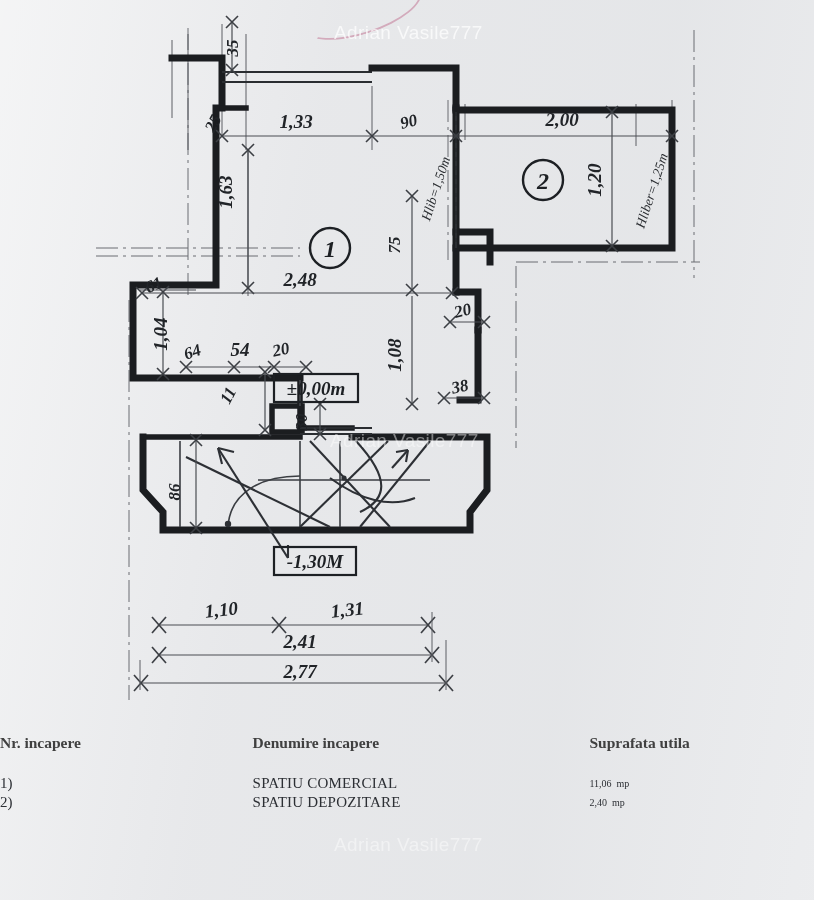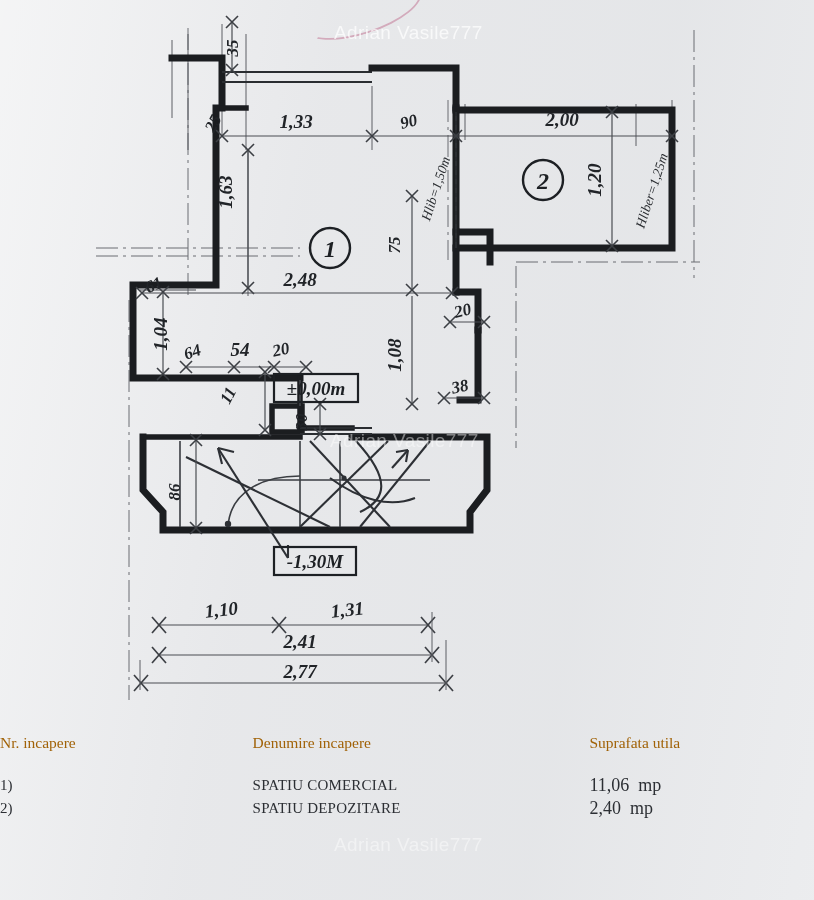--- a/index.html
+++ b/index.html
@@ -24,32 +24,32 @@
   .tbl-title{
     text-align:center;font-weight:bold;font-size:17px;letter-spacing:.6px;
     color:#2b2e33;margin:0;padding-top:18px;
     font-family:"Liberation Serif", serif;
   }
   .tbl{
     width:100%;border-collapse:collapse;margin-top:16px;
     font-size:15.5px;color:#2c2f34;
   }
   .tbl th{
-    font-weight:normal;text-align:left;padding:0 0 4px 0;color:#a16207;
+    font-weight:bold;text-align:left;padding:0 0 4px 0;color:#404040;
   }
   .tbl td{padding:1px 0;}
   .col-nr{width:180px;padding-left:36px;}
   .col-name{width:240px;}
   .col-area{width:160px;margin-top:17px;}
   .hdr-nr{padding-left:36px;}
   .hdr-name{padding-left:0;}
   .hdr-area{padding-left:0;}
   .row-nr{padding-left:56px;font-size:15px;}
   .row-name{font-size:15px;letter-spacing:.2px;}
-  .row-area{font-size:18px;}
+  .row-area{font-size:10px;}
   .total td{font-weight:bold;padding-top:3px;}
   .total .row-name{padding-left:8px;}
   .wm{
     position:absolute;color:rgba(255,255,255,.72);
     font-family:Liberation Sans, sans-serif;
     font-size:19px;letter-spacing:.4px;pointer-events:none;
     white-space:nowrap;
   }
   .wm.dim{color:rgba(255,255,255,.45);}
   .pinkmark{

